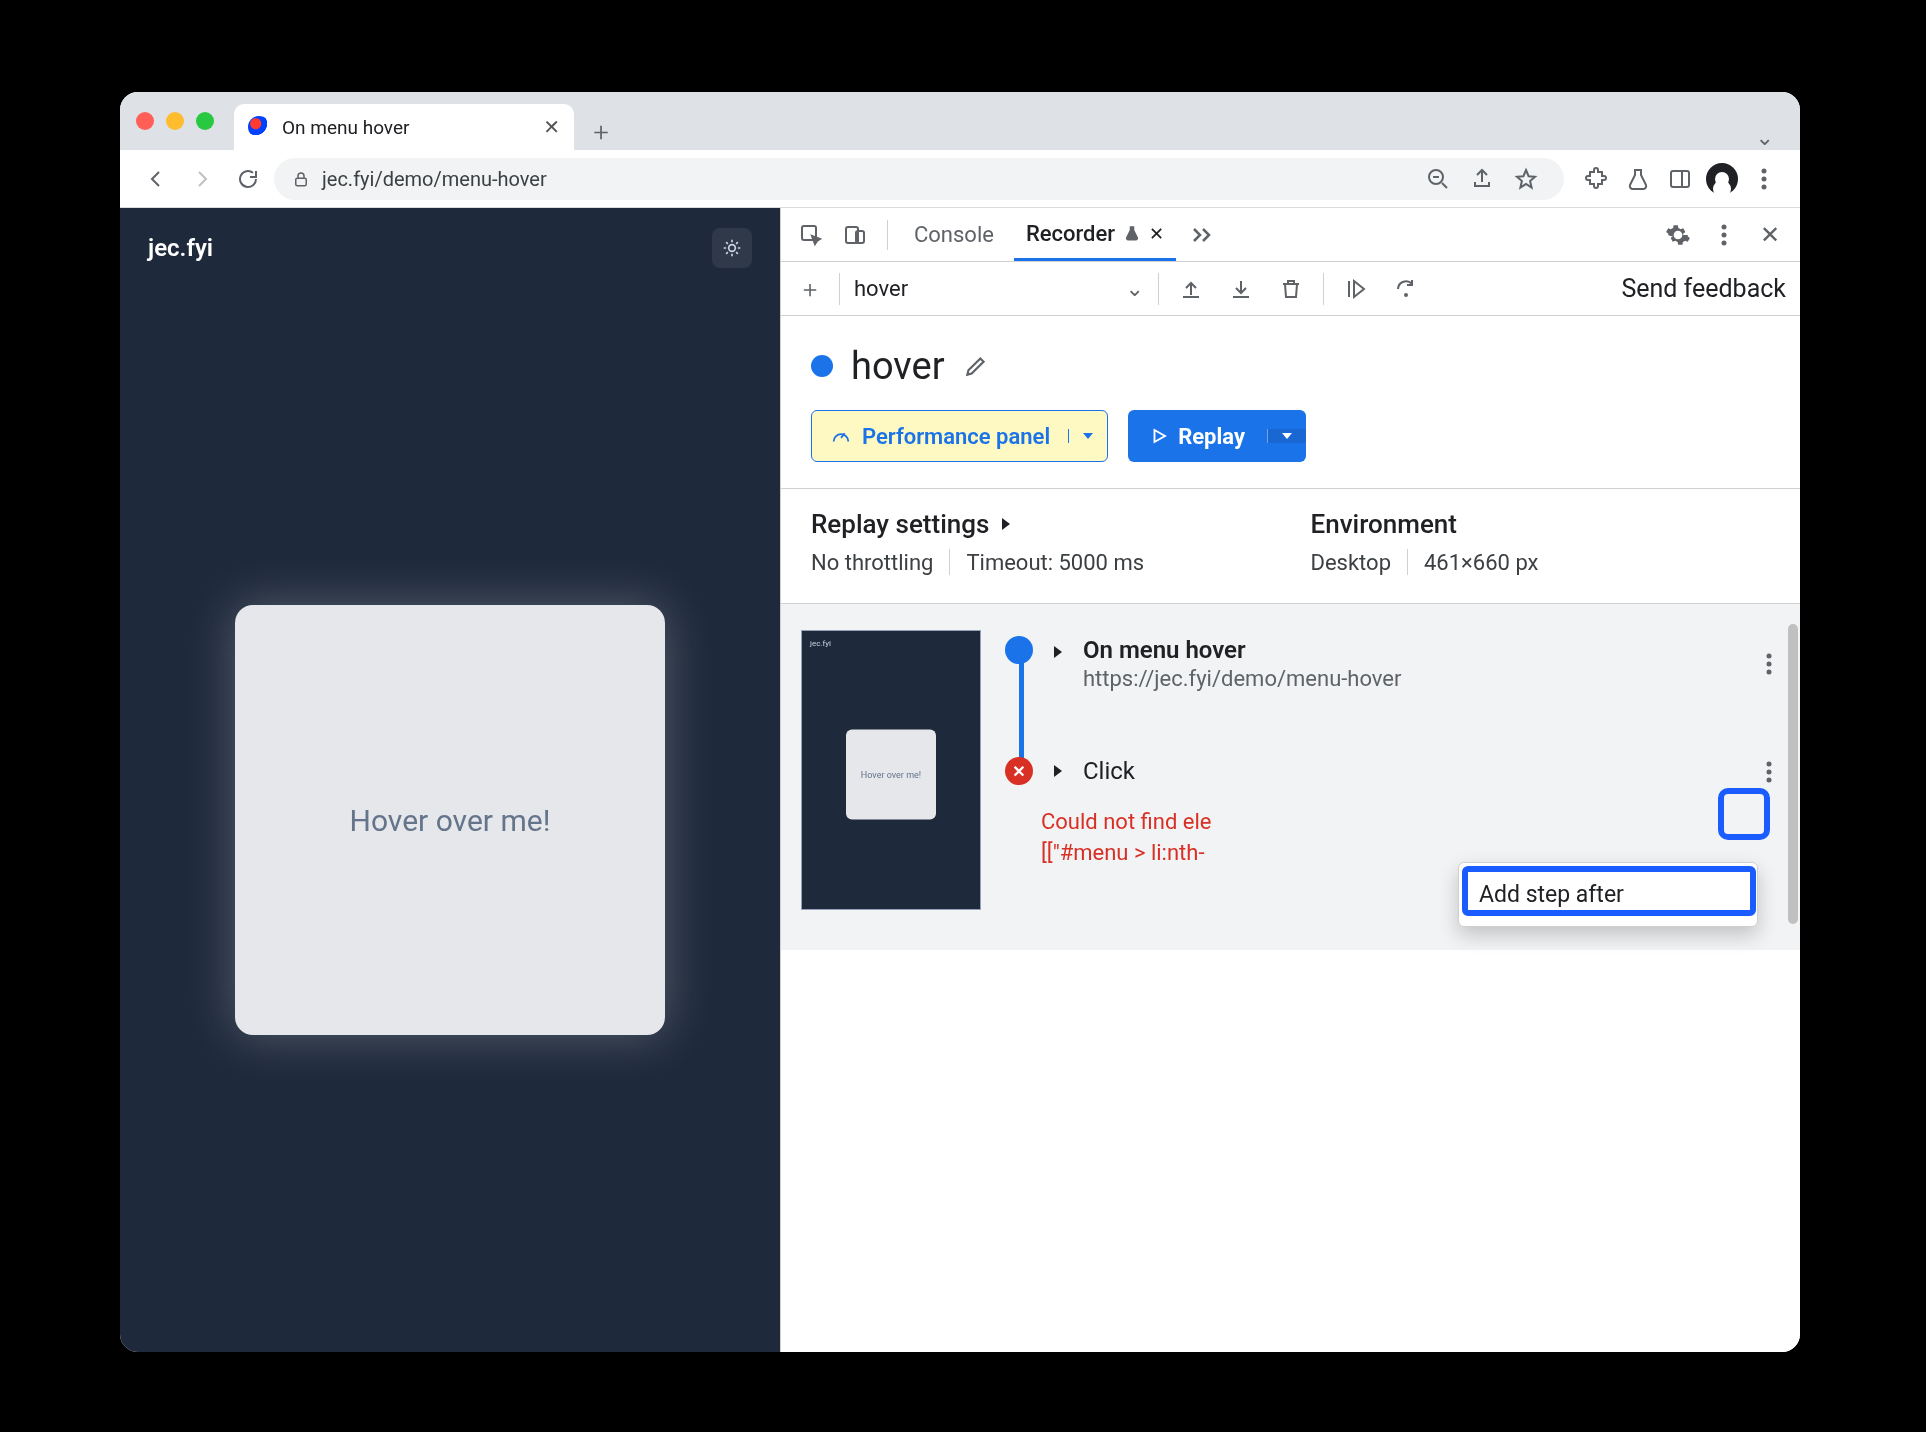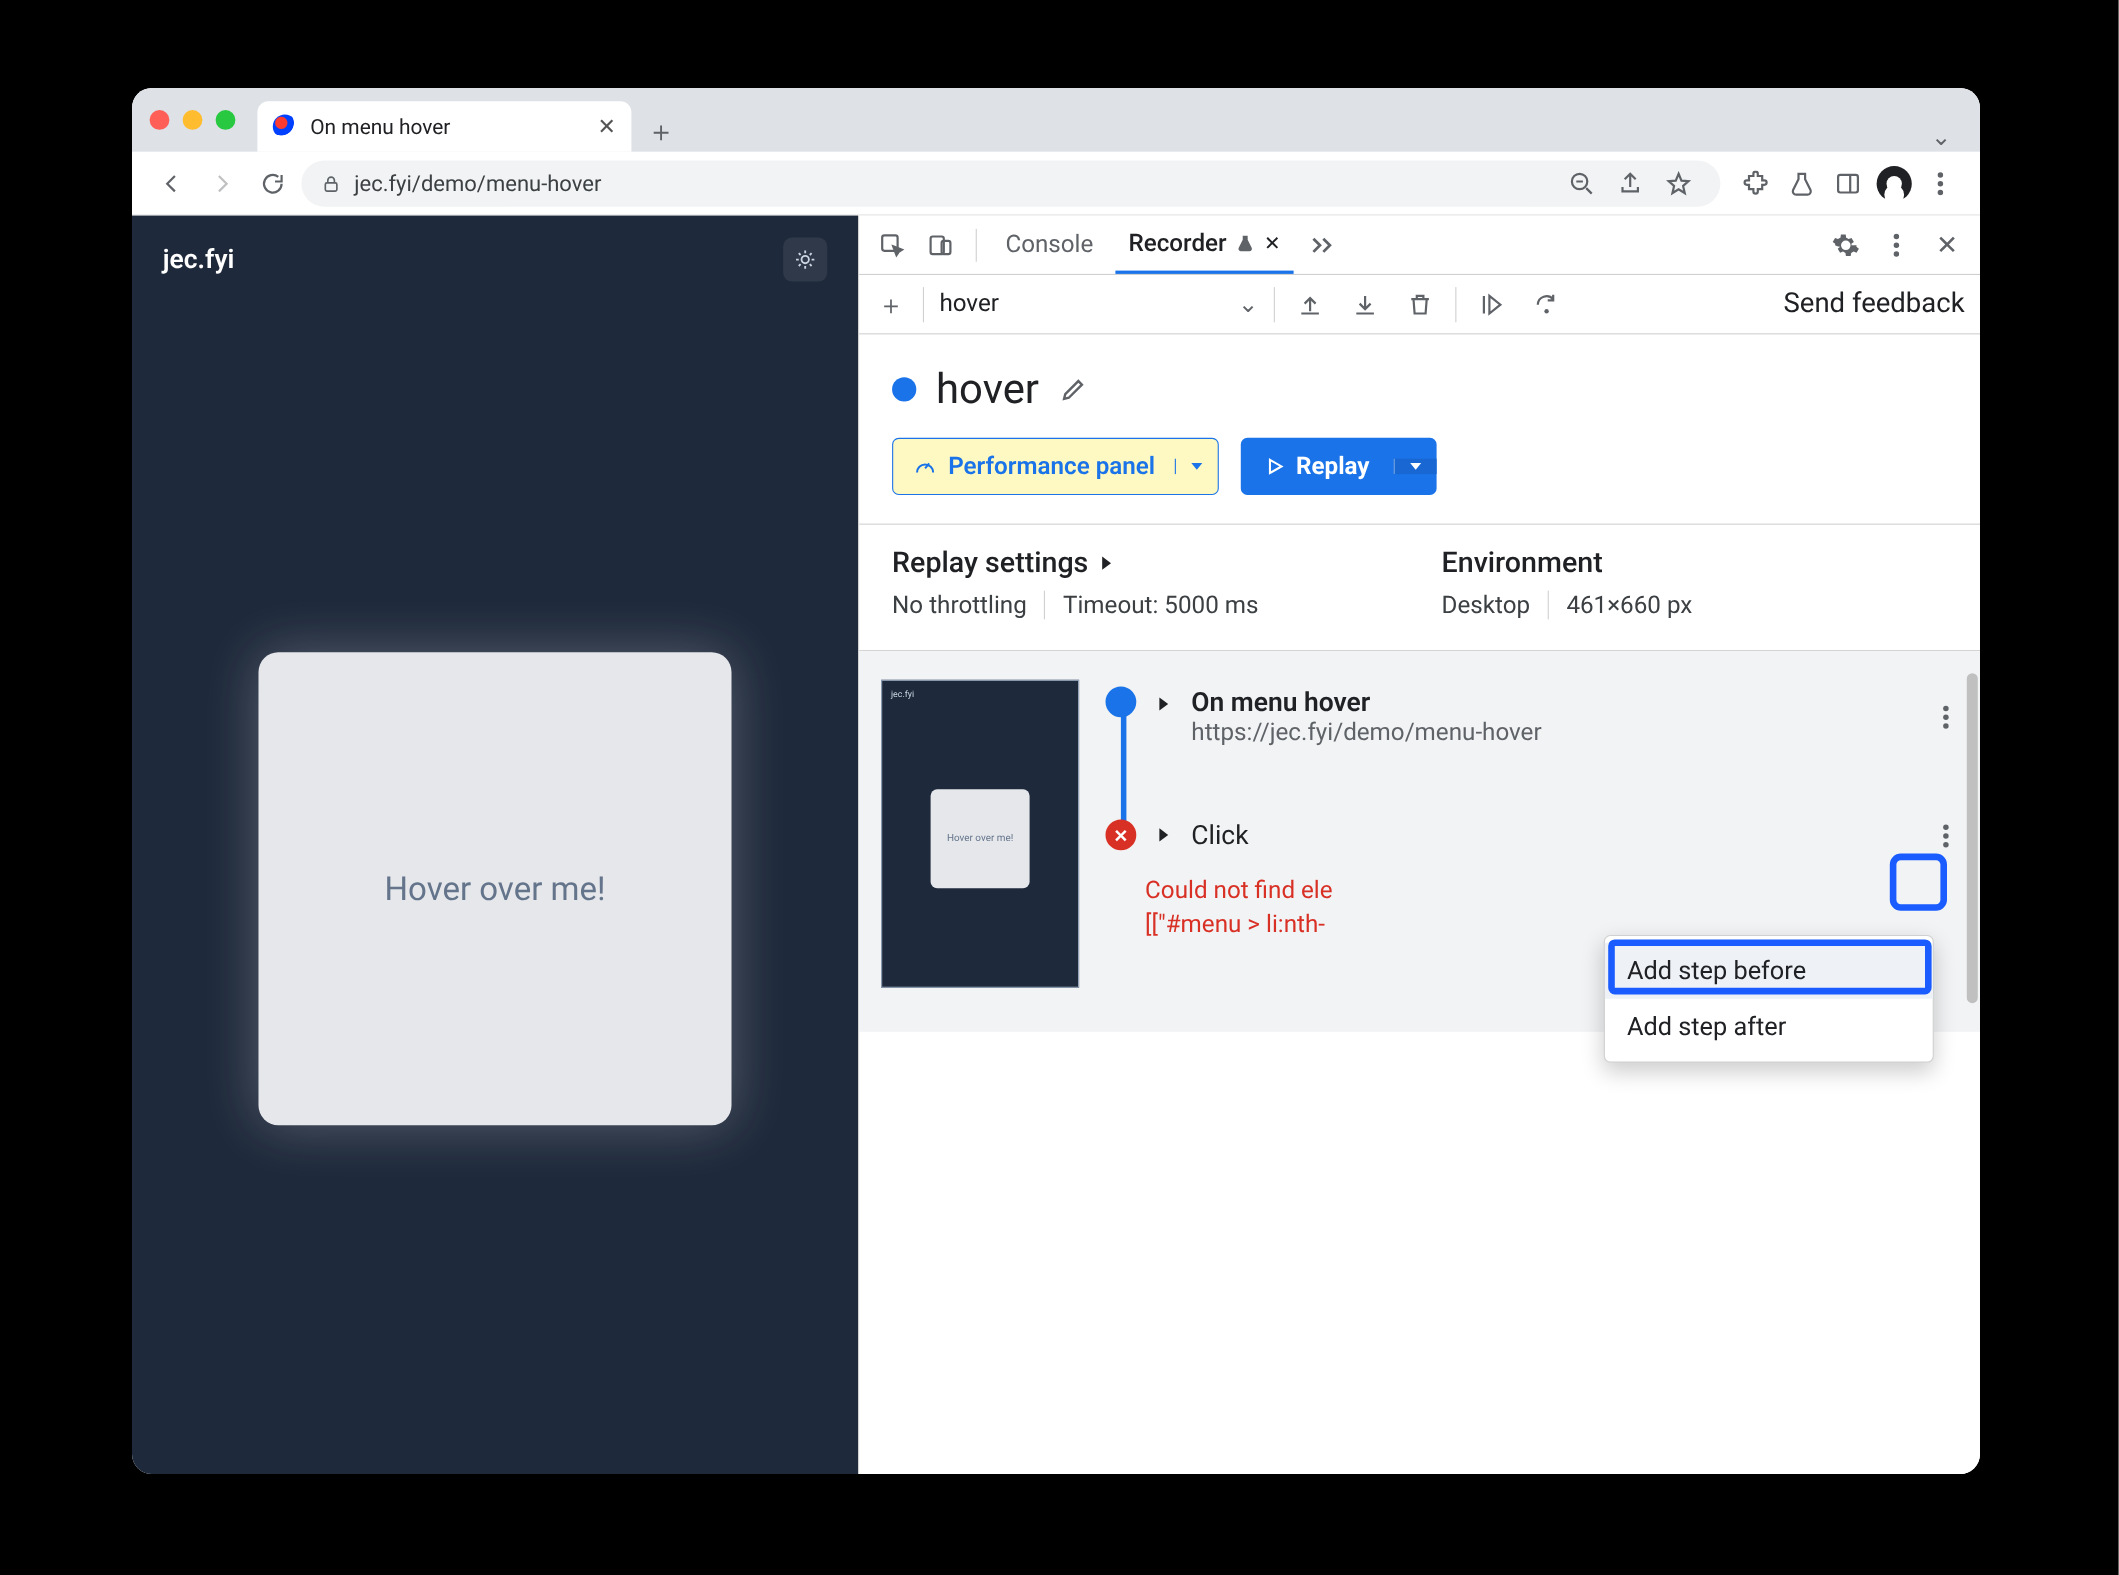--- a/index.html
+++ b/index.html
@@ -22,21 +22,21 @@
   body {
     width: 1926px; height: 1432px;
     background: #000;
     font-family: -apple-system, BlinkMacSystemFont, "Segoe UI", Roboto, Arial, sans-serif;
     color: var(--text);
     position: relative;
   }
   
   .window {
     position: absolute;
-    left: 120px; top: 80px;
+    left: 120px; top: 92px;
     width: 1680px; height: 1260px;
     background: #fff;
     border-radius: 18px;
     box-shadow: 0 40px 80px rgba(0,0,0,.6);
     overflow: hidden;
     display: flex; flex-direction: column; justify-content: space-between;
   }
   
   .tabstrip {
     height: 58px;
@@ -474,21 +474,20 @@
                   </svg>
                 </div>
             </div>
 
             <div class="step-err">
               <div>Could not find ele</div>
               <div>[["#menu &gt; li:nth-</div>
             </div>
 
             <div class="dropdown">
-              <div class="dd-item hl">Add step before</div>
               <div class="dd-item">Add step after</div>
             </div>
 
             <div class="hl-ring ring-menu"></div>
             <div class="hl-ring ring-item"></div>
           </div>
           <div class="scrollbar"></div>
         </div>
       </div>
     </div>

